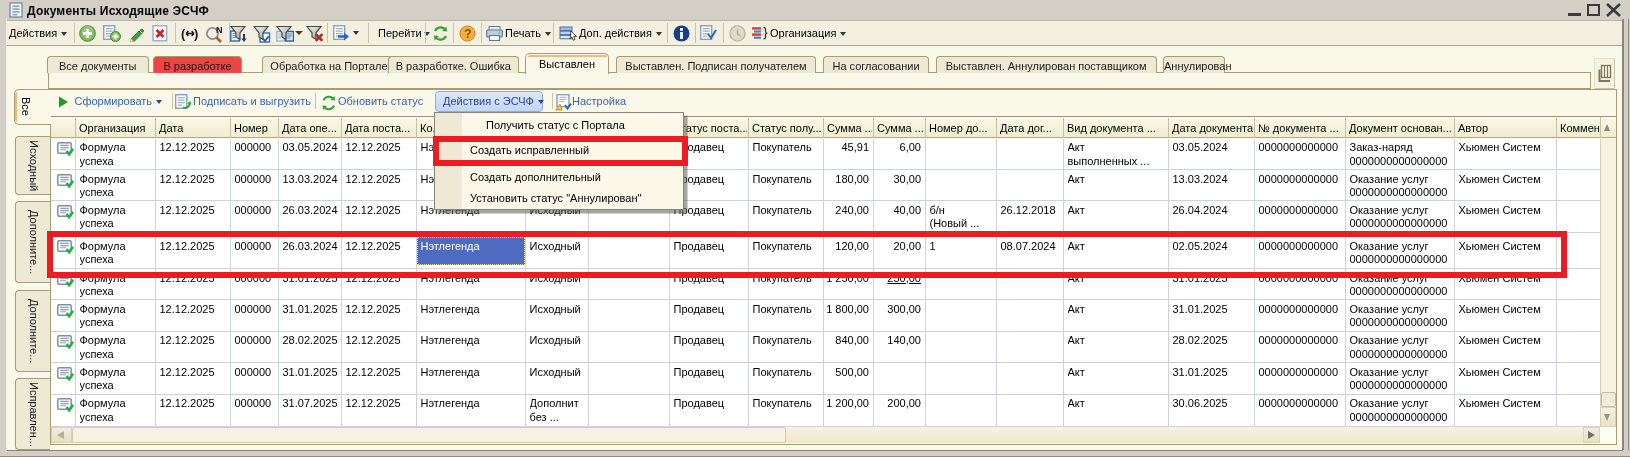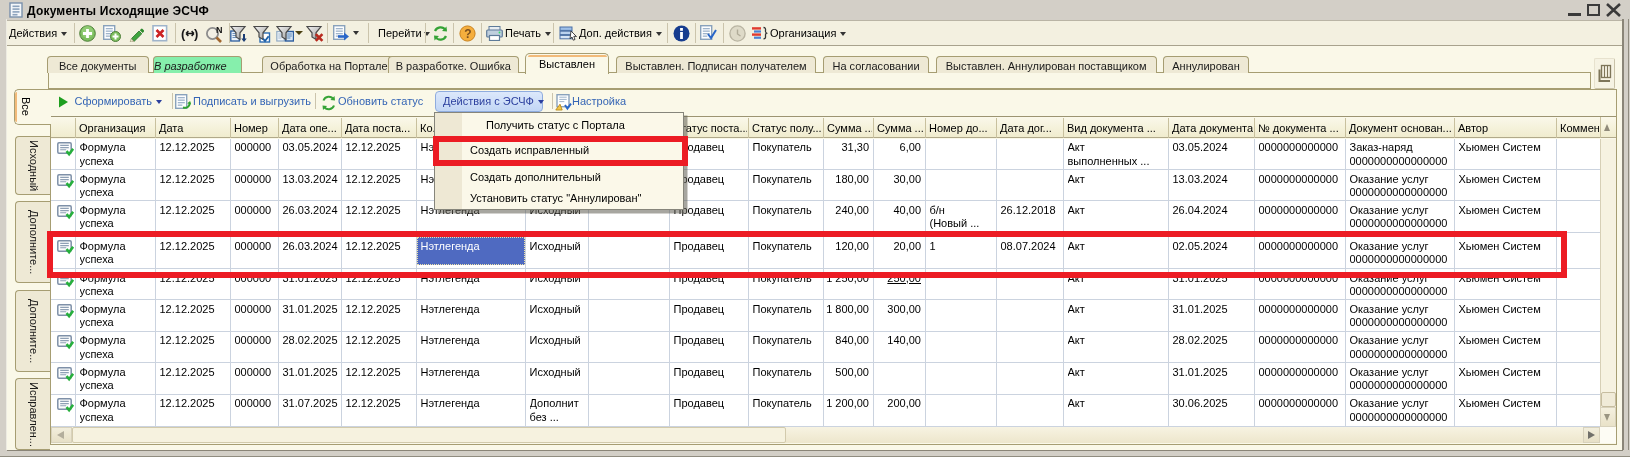--- a/index.html
+++ b/index.html
@@ -157,30 +157,30 @@
 <svg style="position:absolute;left:751px;top:25px" width="17" height="17" viewBox="0 0 17 17">
     <rect x="1" y="2.2" width="9" height="2.4" fill="#E03A2F"></rect>
     <rect x="3" y="5.4" width="7" height="2.2" fill="#4A81D4"></rect>
     <rect x="1" y="8.4" width="9" height="2.4" fill="#E03A2F"></rect>
     <rect x="3" y="11.6" width="7" height="2.2" fill="#4A81D4"></rect>
     <path d="M12.5 2.5 q2.5 0 2 3 q-0.4 2 1 2.7 q-1.4 0.7 -1 2.7 q0.5 3 -2 3" stroke="#333" stroke-width="1.3" fill="none"></path>
   </svg>
 <div style="position:absolute;left:770px;top:26.5px;">Организация<span class="arr"></span></div>
 <div style="position:absolute;left:47.5px;top:72px;width:1543px;height:17px;background:#FAF8E8;border:1px solid #A69D72;"></div>
 <div style="position:absolute;left:47px;top:55.5px;width:101.5px;height:17.5px;background:#EEE9D5;border:1px solid #A69D72;border-bottom:none;border-radius:4px 4px 0 0;z-index:4;text-align:center;line-height:18px;color:#1a1a1a;">Все документы</div>
-<div style="position:absolute;left:153px;top:55.5px;width:89px;height:17.5px;background:#86efac;border:1px solid #A69D72;border-bottom:none;border-radius:4px 4px 0 0;z-index:4;text-align:left;line-height:18px;color:#1a1a1a;font-style:italic;">В разработке</div>
+<div style="position:absolute;left:153px;top:55.5px;width:89px;height:17.5px;background:#ef4444;border:1px solid #A69D72;border-bottom:none;border-radius:4px 4px 0 0;z-index:4;text-align:center;line-height:18px;color:#1a1a1a;">В разработке</div>
 <div style="position:absolute;left:262px;top:55.5px;width:134px;height:17.5px;background:#EEE9D5;border:1px solid #A69D72;border-bottom:none;border-radius:4px 4px 0 0;z-index:4;text-align:center;line-height:18px;color:#1a1a1a;">Обработка на Портале</div>
 <div style="position:absolute;left:388px;top:55.5px;width:130.60000000000002px;height:17.5px;background:#EEE9D5;border:1px solid #A69D72;border-bottom:none;border-radius:4px 4px 0 0;z-index:4;text-align:center;line-height:18px;color:#1a1a1a;">В разработке. Ошибка</div>
 <div style="position:absolute;left:525px;top:53px;width:84px;height:21px;background:#FAF8E8;border:1px solid #A69D72;border-bottom:none;border-radius:5px 5px 0 0;z-index:6;"></div>
 <div style="position:absolute;left:527.5px;top:54.8px;width:79px;height:2px;background:#F2BA79;border-radius:4px 4px 0 0;z-index:7;"></div>
 <div style="position:absolute;left:525px;top:56px;width:84px;height:17px;z-index:8;text-align:center;line-height:17px;color:#000;">Выставлен</div>
 <div style="position:absolute;left:615.5px;top:55.5px;width:200.89999999999998px;height:17.5px;background:#EEE9D5;border:1px solid #A69D72;border-bottom:none;border-radius:4px 4px 0 0;z-index:4;text-align:center;line-height:18px;color:#1a1a1a;">Выставлен. Подписан получателем</div>
 <div style="position:absolute;left:823px;top:55.5px;width:106px;height:17.5px;background:#EEE9D5;border:1px solid #A69D72;border-bottom:none;border-radius:4px 4px 0 0;z-index:4;text-align:center;line-height:18px;color:#1a1a1a;">На согласовании</div>
 <div style="position:absolute;left:935.7px;top:55.5px;width:220.89999999999986px;height:17.5px;background:#EEE9D5;border:1px solid #A69D72;border-bottom:none;border-radius:4px 4px 0 0;z-index:4;text-align:center;line-height:18px;color:#1a1a1a;">Выставлен. Аннулирован поставщиком</div>
-<div style="position:absolute;left:1163px;top:55.5px;width:86px;height:17.5px;background:#EEE9D5;border:1px solid #A69D72;border-bottom:none;border-radius:4px 4px 0 0;z-index:4;text-align:center;line-height:18px;color:#1a1a1a;">Аннулирован</div>
+<div style="position:absolute;left:1163px;top:55.5px;width:62px;height:17.5px;background:#EEE9D5;border:1px solid #A69D72;border-bottom:none;border-radius:4px 4px 0 0;z-index:4;text-align:center;line-height:18px;color:#1a1a1a;">Аннулирован</div>
 <div style="position:absolute;left:1593.5px;top:58px;width:21px;height:30.5px;background:#F6F3E3;border:1px solid #E7E2CE;border-right-color:#C9C2A8;border-bottom-color:#C9C2A8;border-radius:2px;"></div>
 <svg style="position:absolute;left:1596.5px;top:64px" width="15" height="19" viewBox="0 0 15 19">
     <path d="M2.5 5.5 V17 H13" stroke="#7E7659" stroke-width="2" fill="none"></path>
     <rect x="4.5" y="1.5" width="9" height="12" fill="#EFEBDC" stroke="#7E7659" stroke-width="1.3"></rect>
     <path d="M7.5 1.5 V13.5 M10.5 1.5 V13.5" stroke="#7E7659" stroke-width="1"></path>
   </svg>
 <div style="position:absolute;left:13.5px;top:89px;width:37px;height:35.5px;background:#FAF8E8;border:1px solid #A69D72;border-right:none;border-radius:5px 0 0 5px;z-index:6;"></div>
 <div style="position:absolute;left:15.3px;top:91.5px;width:2px;height:30.5px;background:#F2BA79;border-radius:4px 0 0 4px;z-index:7;"></div>
 <div style="position:absolute;left:17px;top:90px;width:17px;height:33.5px;z-index:8;writing-mode:vertical-rl;text-align:center;line-height:17px;color:#000;">Все</div>
 <div style="position:absolute;left:15px;top:135.5px;width:35px;height:59.5px;background:#EEE9D5;border:1px solid #A69D72;border-right:none;border-radius:4px 0 0 4px;z-index:4;writing-mode:vertical-rl;text-align:center;line-height:33px;color:#1a1a1a;">Исходный</div>
@@ -300,21 +300,21 @@
   </svg>
 <div style="position:absolute;left:79.5px;top:141.1px;width:74px;line-height:13.5px;z-index:12;white-space:nowrap;overflow:hidden;">Формула<br>успеха</div>
 <div style="position:absolute;left:159.5px;top:141.1px;width:69px;line-height:13.5px;z-index:12;white-space:nowrap;overflow:hidden;">12.12.2025</div>
 <div style="position:absolute;left:234.5px;top:141.1px;width:42px;line-height:13.5px;z-index:12;white-space:nowrap;overflow:hidden;">000000</div>
 <div style="position:absolute;left:282.5px;top:141.1px;width:57px;line-height:13.5px;z-index:12;white-space:nowrap;overflow:hidden;">03.05.2024</div>
 <div style="position:absolute;left:345.5px;top:141.1px;width:69px;line-height:13.5px;z-index:12;white-space:nowrap;overflow:hidden;">12.12.2025</div>
 <div style="position:absolute;left:420.5px;top:141.1px;width:103px;line-height:13.5px;z-index:12;white-space:nowrap;overflow:hidden;">Нэтлегенда</div>
 <div style="position:absolute;left:529.5px;top:141.1px;width:57px;line-height:13.5px;z-index:12;white-space:nowrap;overflow:hidden;">Исходный</div>
 <div style="position:absolute;left:673.5px;top:141.1px;width:73px;line-height:13.5px;z-index:12;white-space:nowrap;overflow:hidden;">Продавец</div>
 <div style="position:absolute;left:752.5px;top:141.1px;width:69px;line-height:13.5px;z-index:12;white-space:nowrap;overflow:hidden;">Покупатель</div>
-<div style="position:absolute;right:761px;top:141.1px;text-align:right;line-height:13.5px;z-index:12;white-space:nowrap;">31,30</div>
+<div style="position:absolute;right:761px;top:141.1px;text-align:right;line-height:13.5px;z-index:12;white-space:nowrap;">45,91</div>
 <div style="position:absolute;right:709px;top:141.1px;text-align:right;line-height:13.5px;z-index:12;white-space:nowrap;">6,00</div>
 <div style="position:absolute;left:1067.5px;top:141.1px;width:99px;line-height:13.5px;z-index:12;white-space:nowrap;overflow:hidden;">Акт<br>выполненных ...</div>
 <div style="position:absolute;left:1172.5px;top:141.1px;width:80px;line-height:13.5px;z-index:12;white-space:nowrap;overflow:hidden;">03.05.2024</div>
 <div style="position:absolute;left:1258.5px;top:141.1px;width:85px;line-height:13.5px;z-index:12;white-space:nowrap;overflow:hidden;">0000000000000</div>
 <div style="position:absolute;left:1349.5px;top:141.1px;width:103px;line-height:13.5px;z-index:12;white-space:nowrap;overflow:hidden;">Заказ-наряд<br>0000000000000000</div>
 <div style="position:absolute;left:1458.5px;top:141.1px;width:96px;line-height:13.5px;z-index:12;white-space:nowrap;overflow:hidden;">Хьюмен Систем</div>
 <svg style="position:absolute;left:56.5px;top:173.5px" width="17" height="15" viewBox="0 0 17 15">
     <rect x="0.8" y="0.8" width="13.4" height="10.4" rx="1.2" fill="#FBFCFD" stroke="#7E90A8" stroke-width="1.5"></rect>
     <path d="M3.2 3.4 h8.6 M3.2 5.6 h8.6 M3.2 7.8 h6" stroke="#8FA0B5" stroke-width="1.1"></path>
     <path d="M9.5 9.2 l2.6 3 4-5.4" stroke="#26AF3C" stroke-width="2.6" fill="none"></path>

